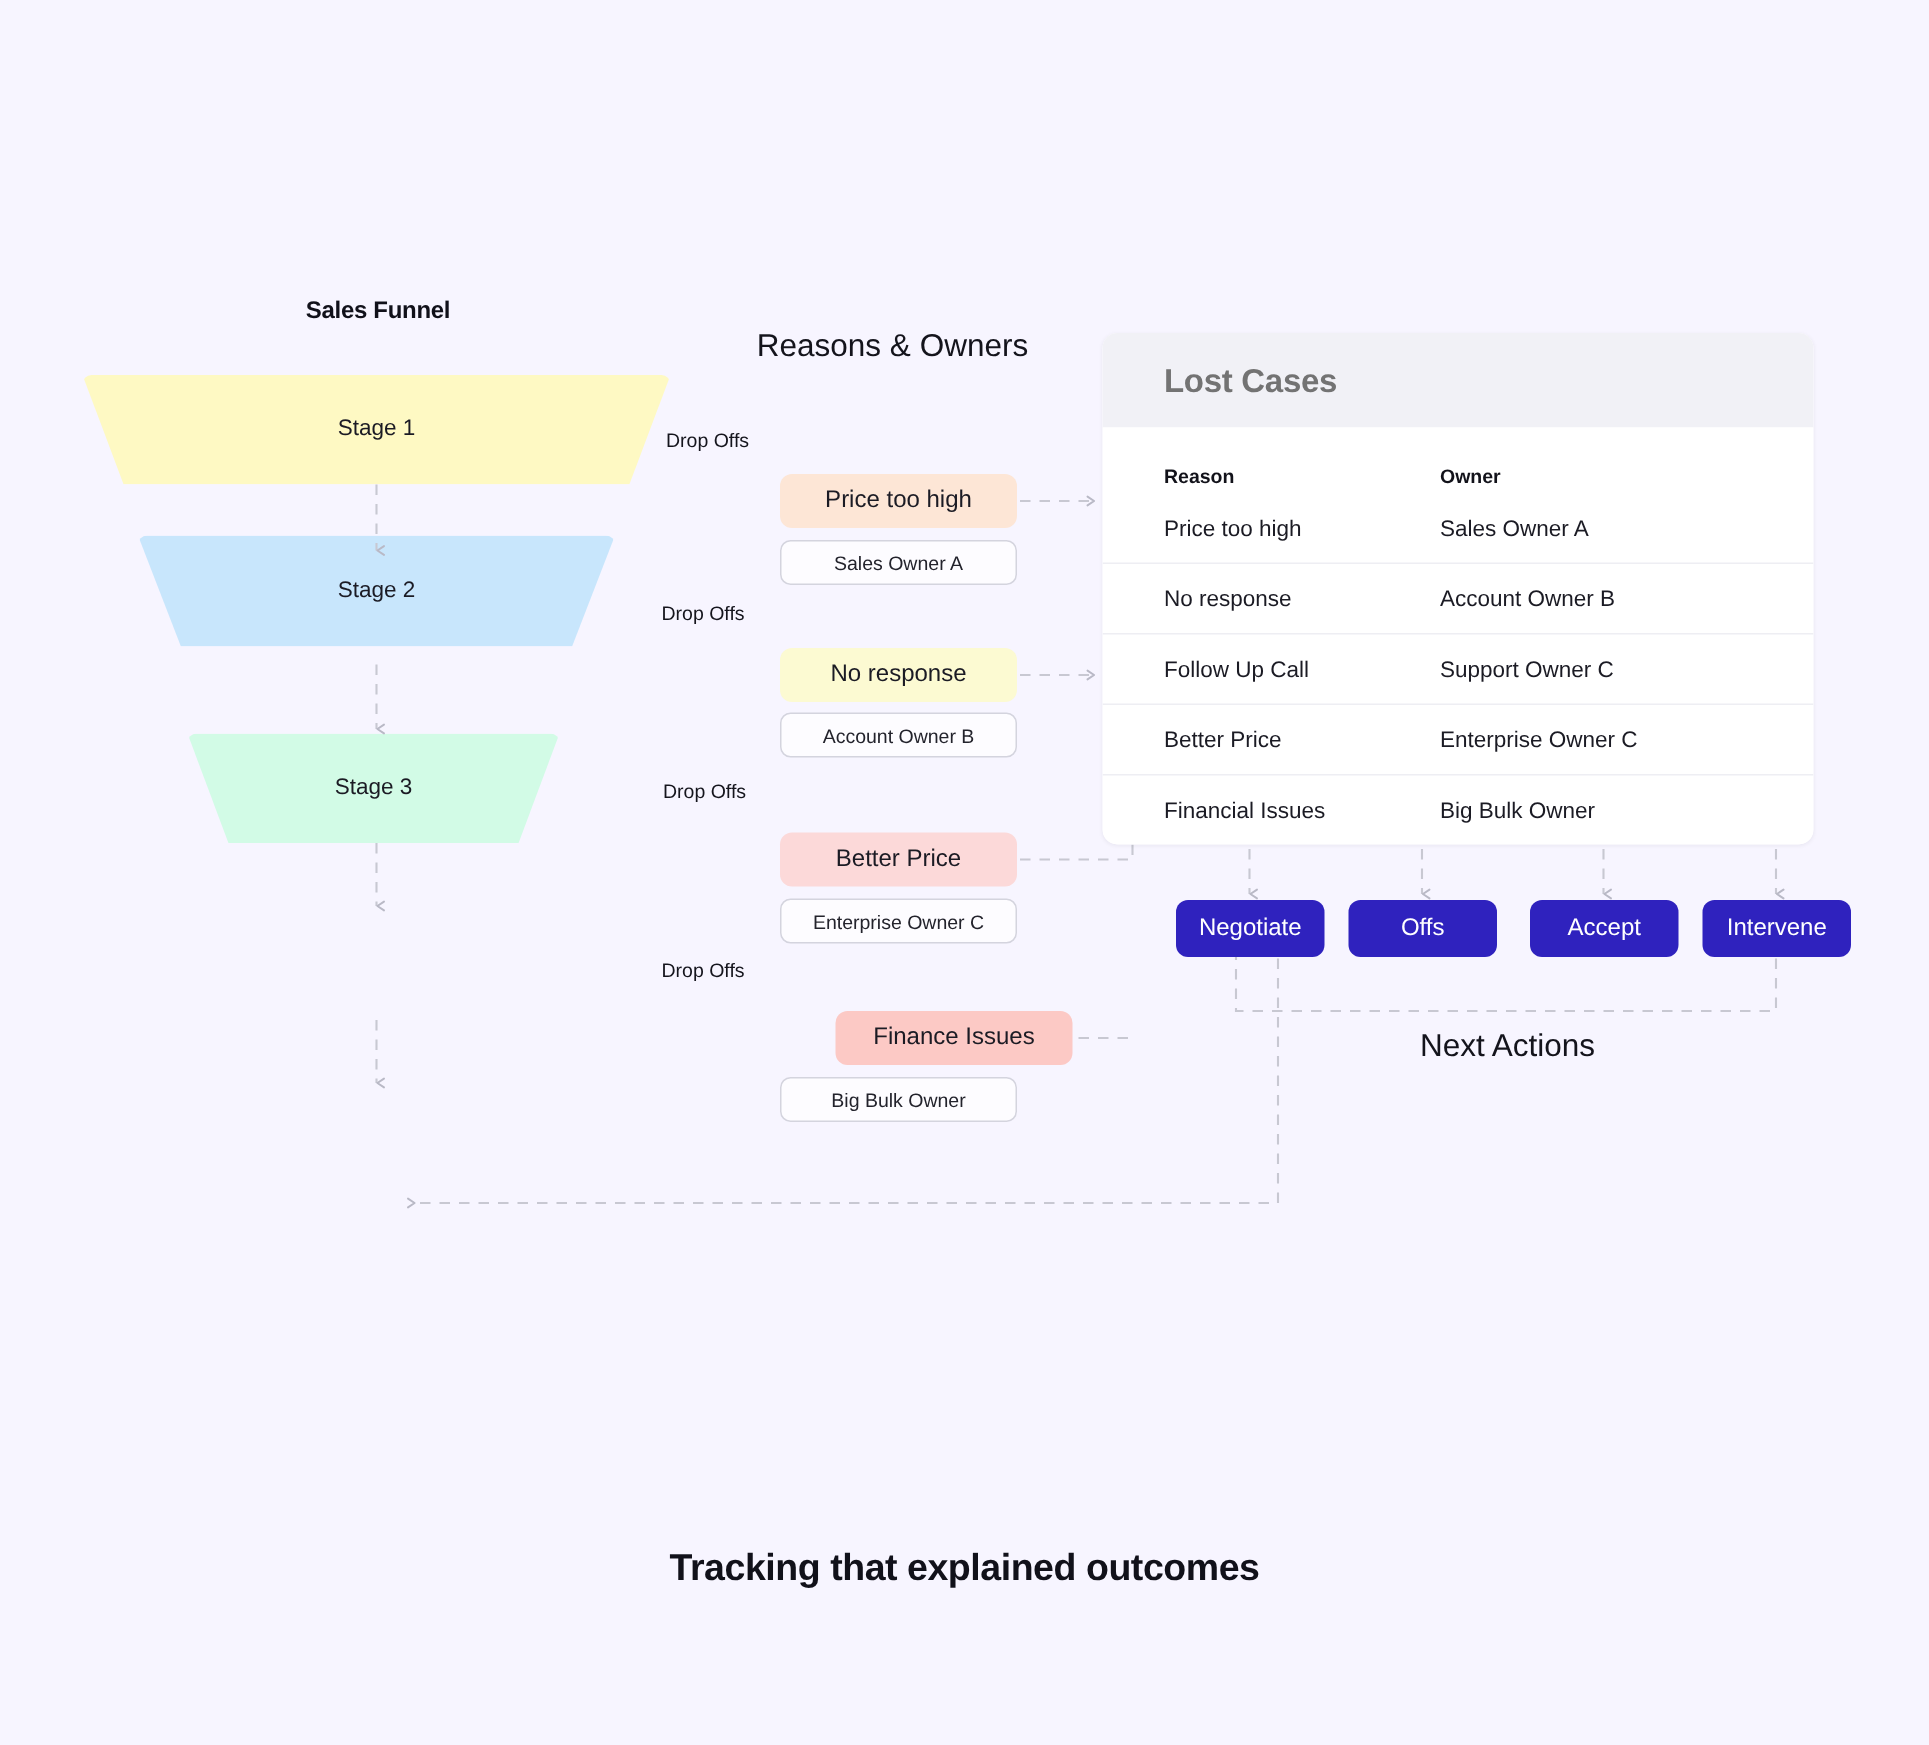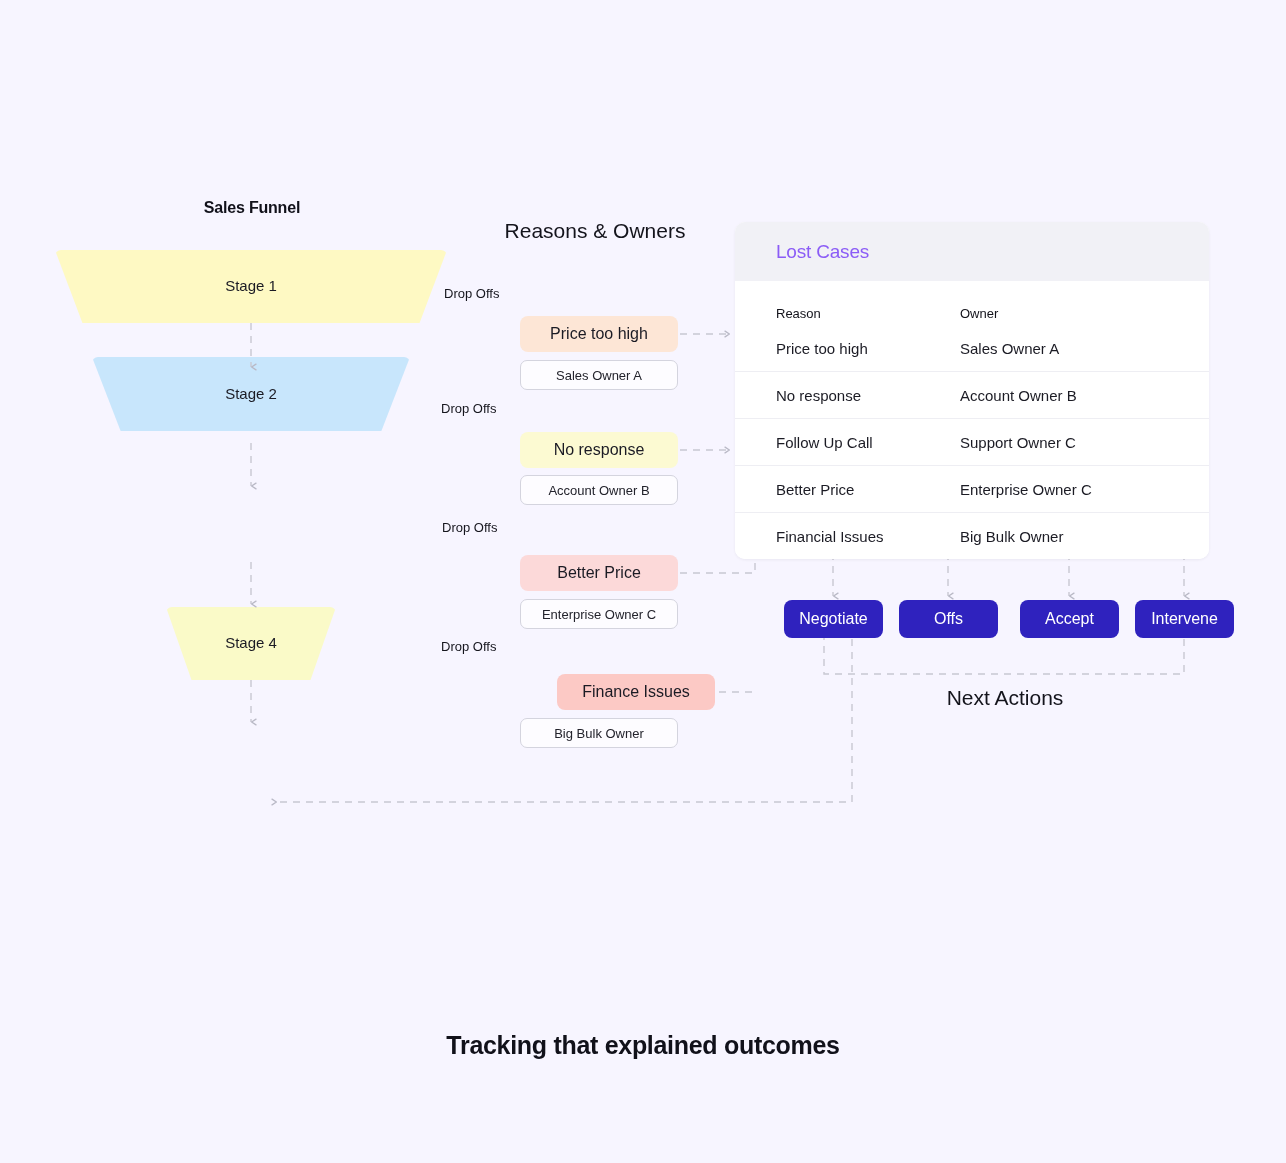--- a/index.html
+++ b/index.html
@@ -120,41 +120,41 @@
     width: 474px;
     background: #FFFFFF;
     border-radius: 10px;
     box-shadow: 0 1px 3px rgba(20,20,40,0.06);
     overflow: hidden;
     z-index: 2;
   }
   .card-header {
     background: #F1F1F6;
     padding: 19px 0 18px 41px;
-    font-size: 19px;
-    font-weight: normal;
+    font-size: 22px;
+    font-weight: bold;
     letter-spacing: -0.2px;
-    color: #8b5cf6;
+    color: #737373;
   }
   .card-body { background: #FFFFFF; }
   .trow {
     display: flex;
     align-items: center;
     height: 46px;
     border-top: 1px solid #EEEEF3;
   }
   .trow.head {
     border-top: none;
     height: 40px;
     align-items: flex-end;
     padding-bottom: 4px;
   }
   .trow.head .c1, .trow.head .c2 {
     font-size: 13px;
-    font-weight: normal;
+    font-weight: bold;
     color: #12121A;
   }
   .c1 {
     width: 225px;
     padding-left: 41px;
     box-sizing: border-box;
     font-size: 15px;
     color: #1B1B24;
   }
   .c2 {
@@ -236,28 +236,28 @@
   <div class="drop-off" style="left:444px; top:286px;">Drop Offs</div>
 
   <div class="funnel-stage" style="left:92px; top:357px; width:318px; height:74px;
               background:#C8E6FC;
               clip-path: polygon(0% 0%, 100% 0%, 91% 100%, 9% 100%);
               border-radius:6px;">
     <span class="funnel-label">Stage 2</span>
   </div>
   <div class="drop-off" style="left:441px; top:401px;">Drop Offs</div>
 
+  <div class="funnel-stage" style="left:125px; top:489px; width:248px; height:73px;
+              background:#D2FBE6;
+              clip-path: polygon(0% 0%, 100% 0%, 89% 100%, 11% 100%);
+              border-radius:6px;">
+    <span class="funnel-label">Stage 3</span>
+  </div>
   <div class="drop-off" style="left:442px; top:520px;">Drop Offs</div>
 
-  <div class="funnel-stage" style="left:166px; top:607px; width:170px; height:73px;
-              background:#FAFAC8;
-              clip-path: polygon(0% 0%, 100% 0%, 85% 100%, 15% 100%);
-              border-radius:6px;">
-    <span class="funnel-label">Stage 4</span>
-  </div>
   <div class="drop-off" style="left:441px; top:639px;">Drop Offs</div>
 
 
   <div class="heading-reasons">Reasons &amp; Owners</div>
 
   <div class="reason-chip" style="left:520px; top:316px; background:#FDE6D6;">
     <span>Price too high</span>
   </div>
   <div class="owner-box" style="left:520px; top:360px;">
     <span>Sales Owner A</span>

